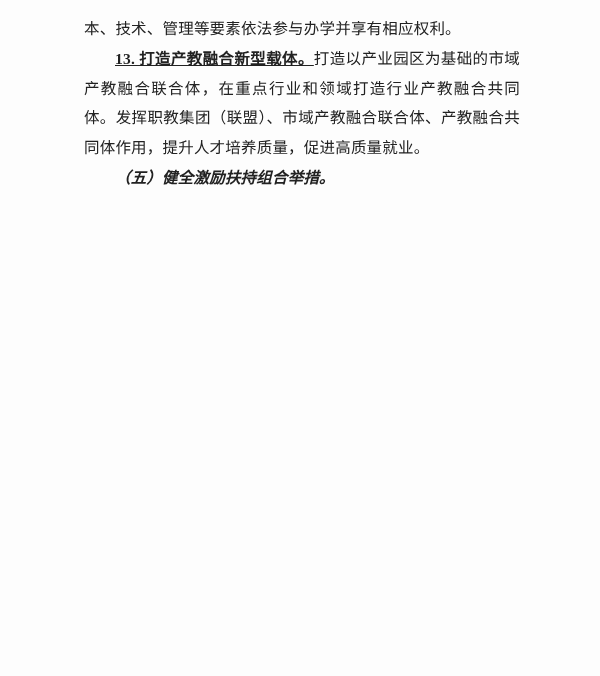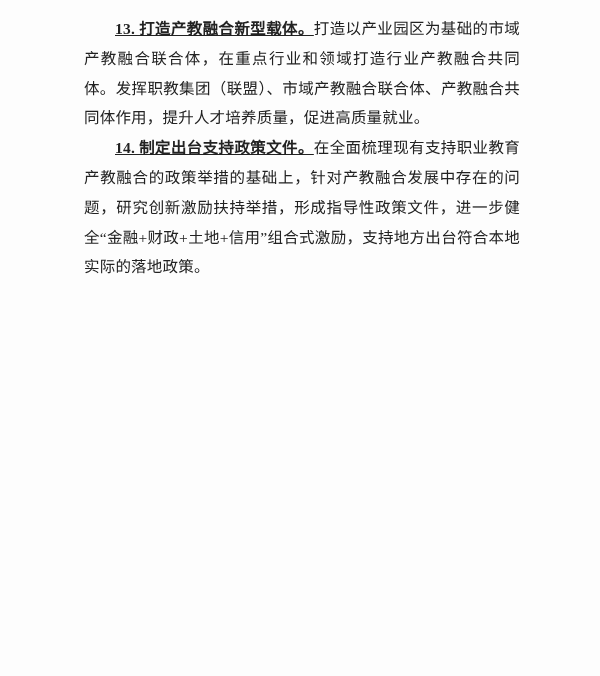--- a/index.html
+++ b/index.html
@@ -40,21 +40,22 @@
   .subhead {
     font-style: italic;
     font-weight: bold;
   }
 </style>
 </head>
 <body>
 
 <div class="page">
 
+  <p class="no-indent">本、技术、管理等要素依法参与办学并享有相应权利。</p>
 
   <p><span class="lead">13. 打造产教融合新型载体。</span><span>打造以产业园区为基础的市域产教融合联合体，在重点行业和领域打造行业产教融合共同体。发挥职教集团（联盟）、市域产教融合联合体、产教融合共同体作用，提升人才培养质量，促进高质量就业。</span></p>
 
+  <p class="subhead">（五）健全激励扶持组合举措。</p>
 
-  <p><span class="lead">14. 制定出台支持政策文件。</span><span>在全面梳理现有支持职业教育产教融合的政策举措的基础上，针对产教融合发展中存在的问题，研究创新激励扶持举措，形成指导性政策文件，进一步健全“金融+财政+土地+信用”组合式激励，支持地方出台符合本地实际的落地政策。</span></p>
 
 
 
 </div>
 
 </body></html>

